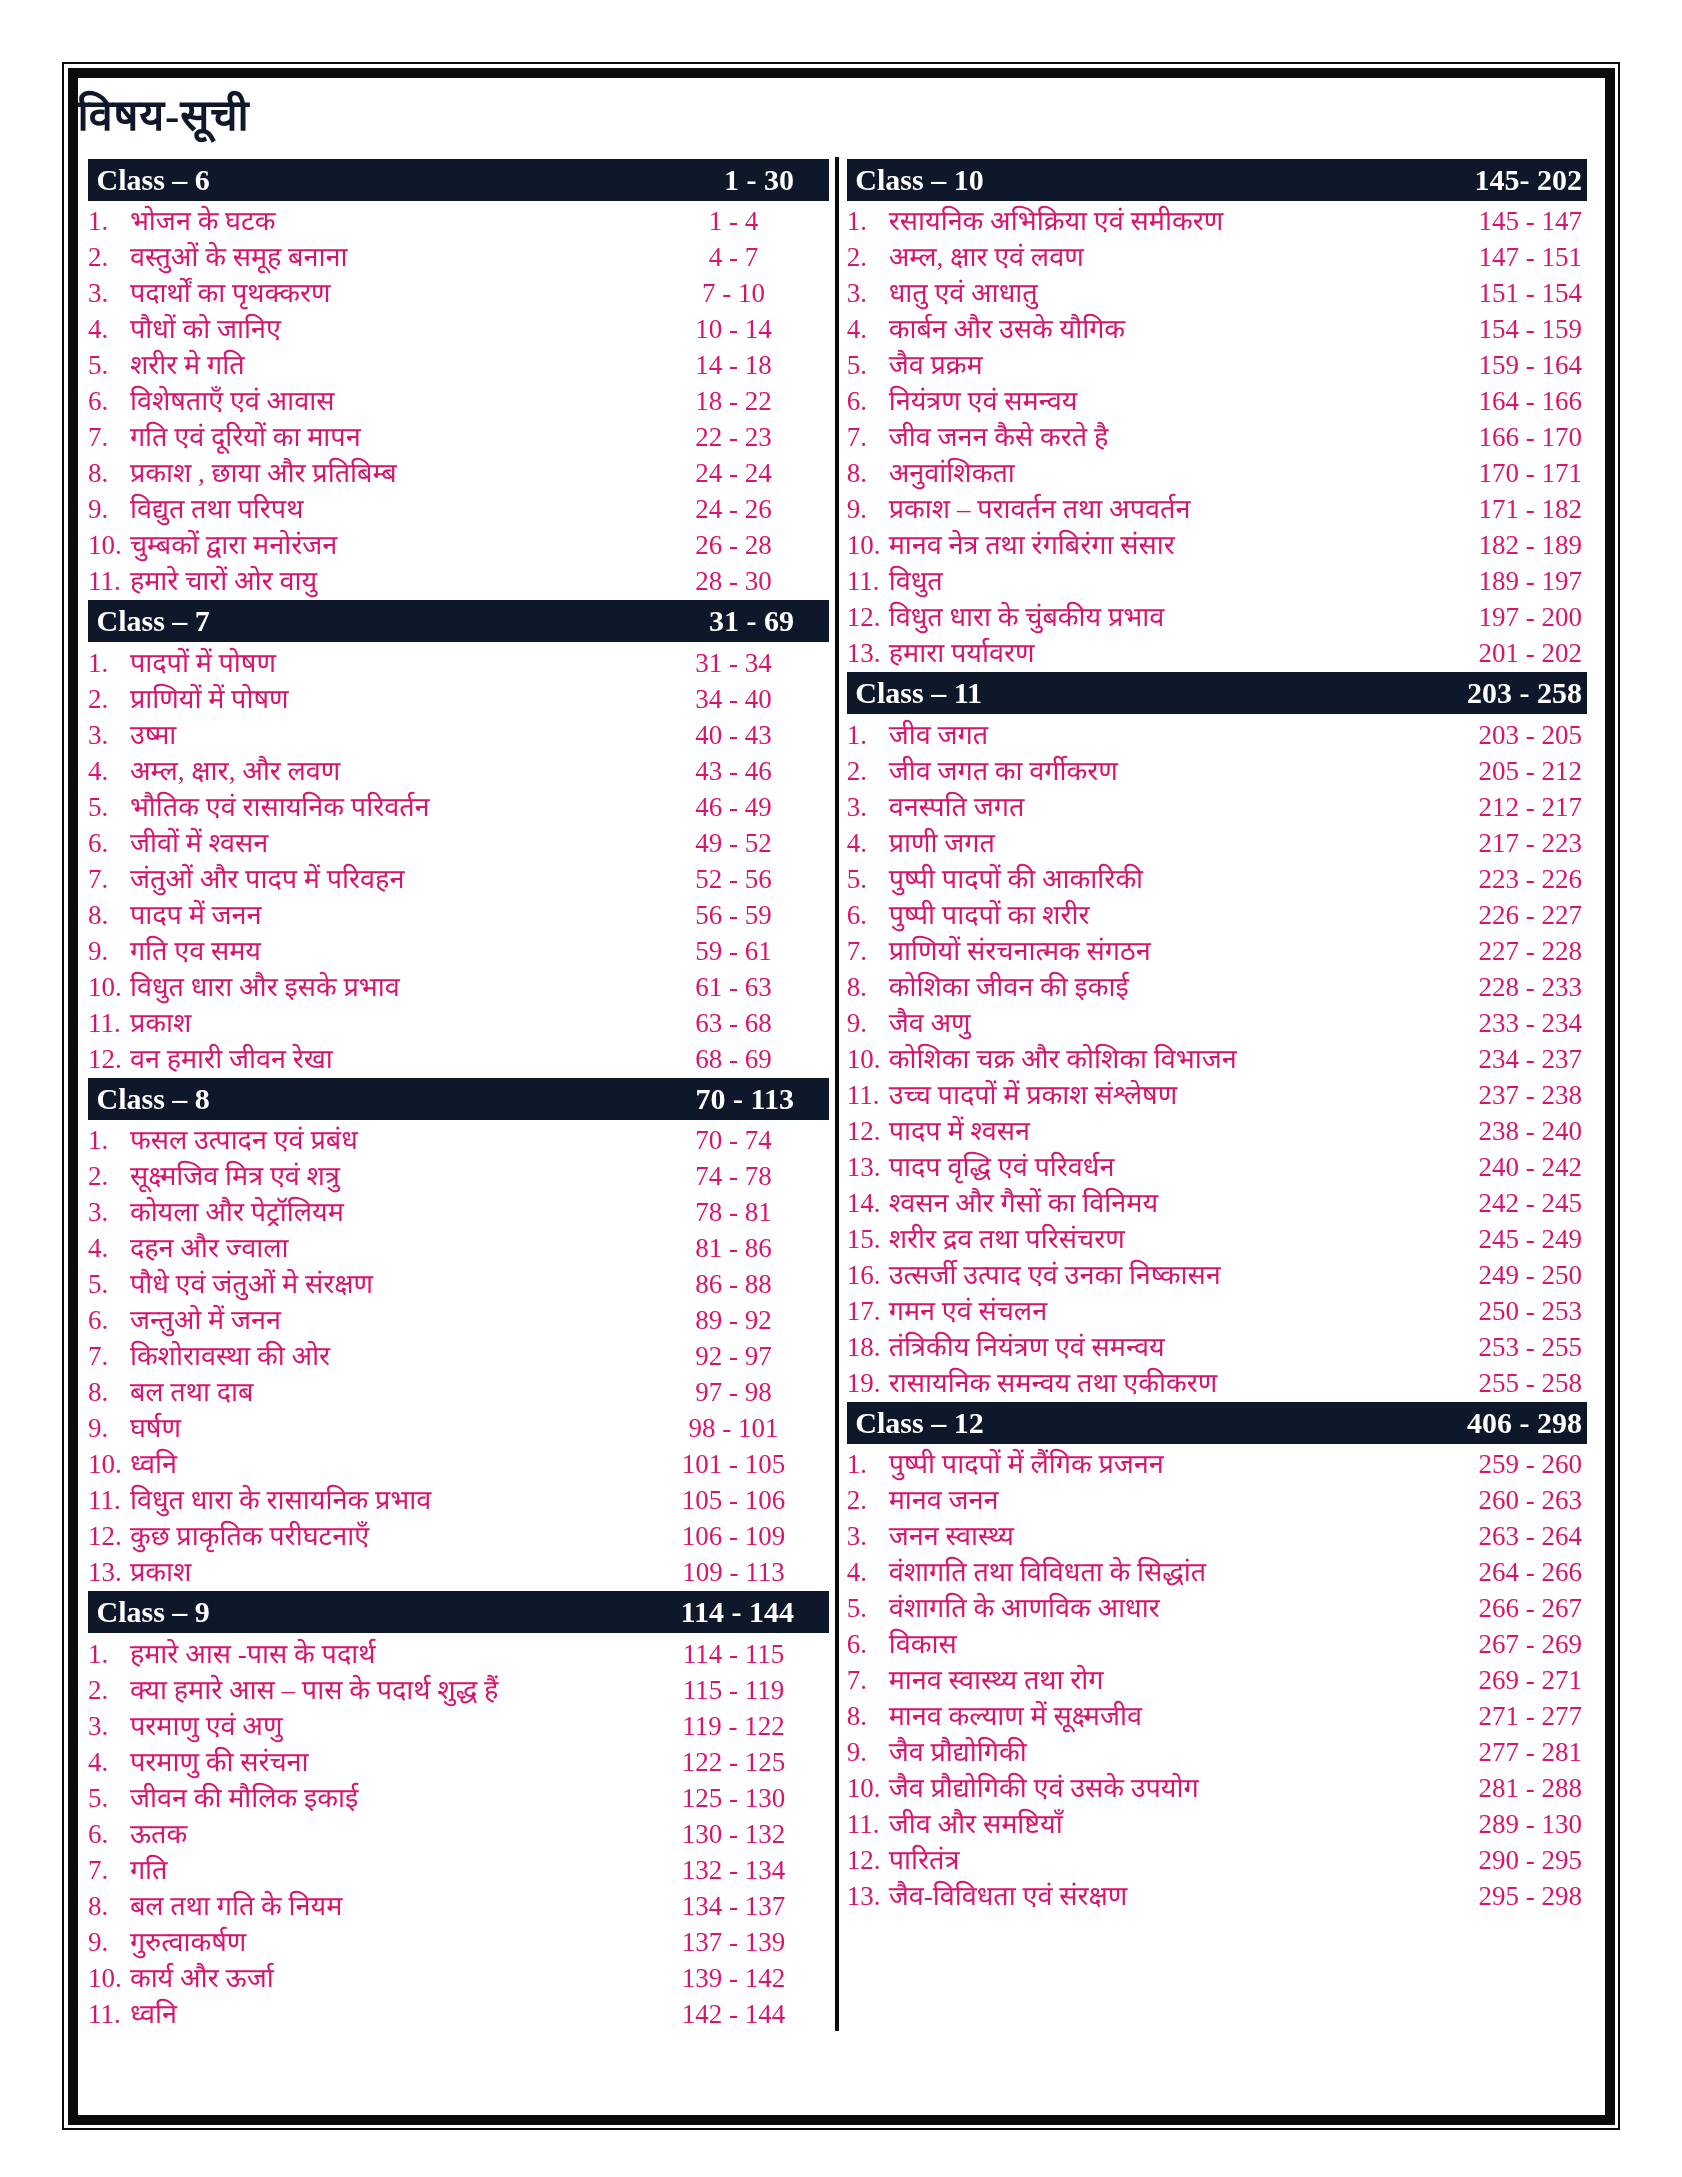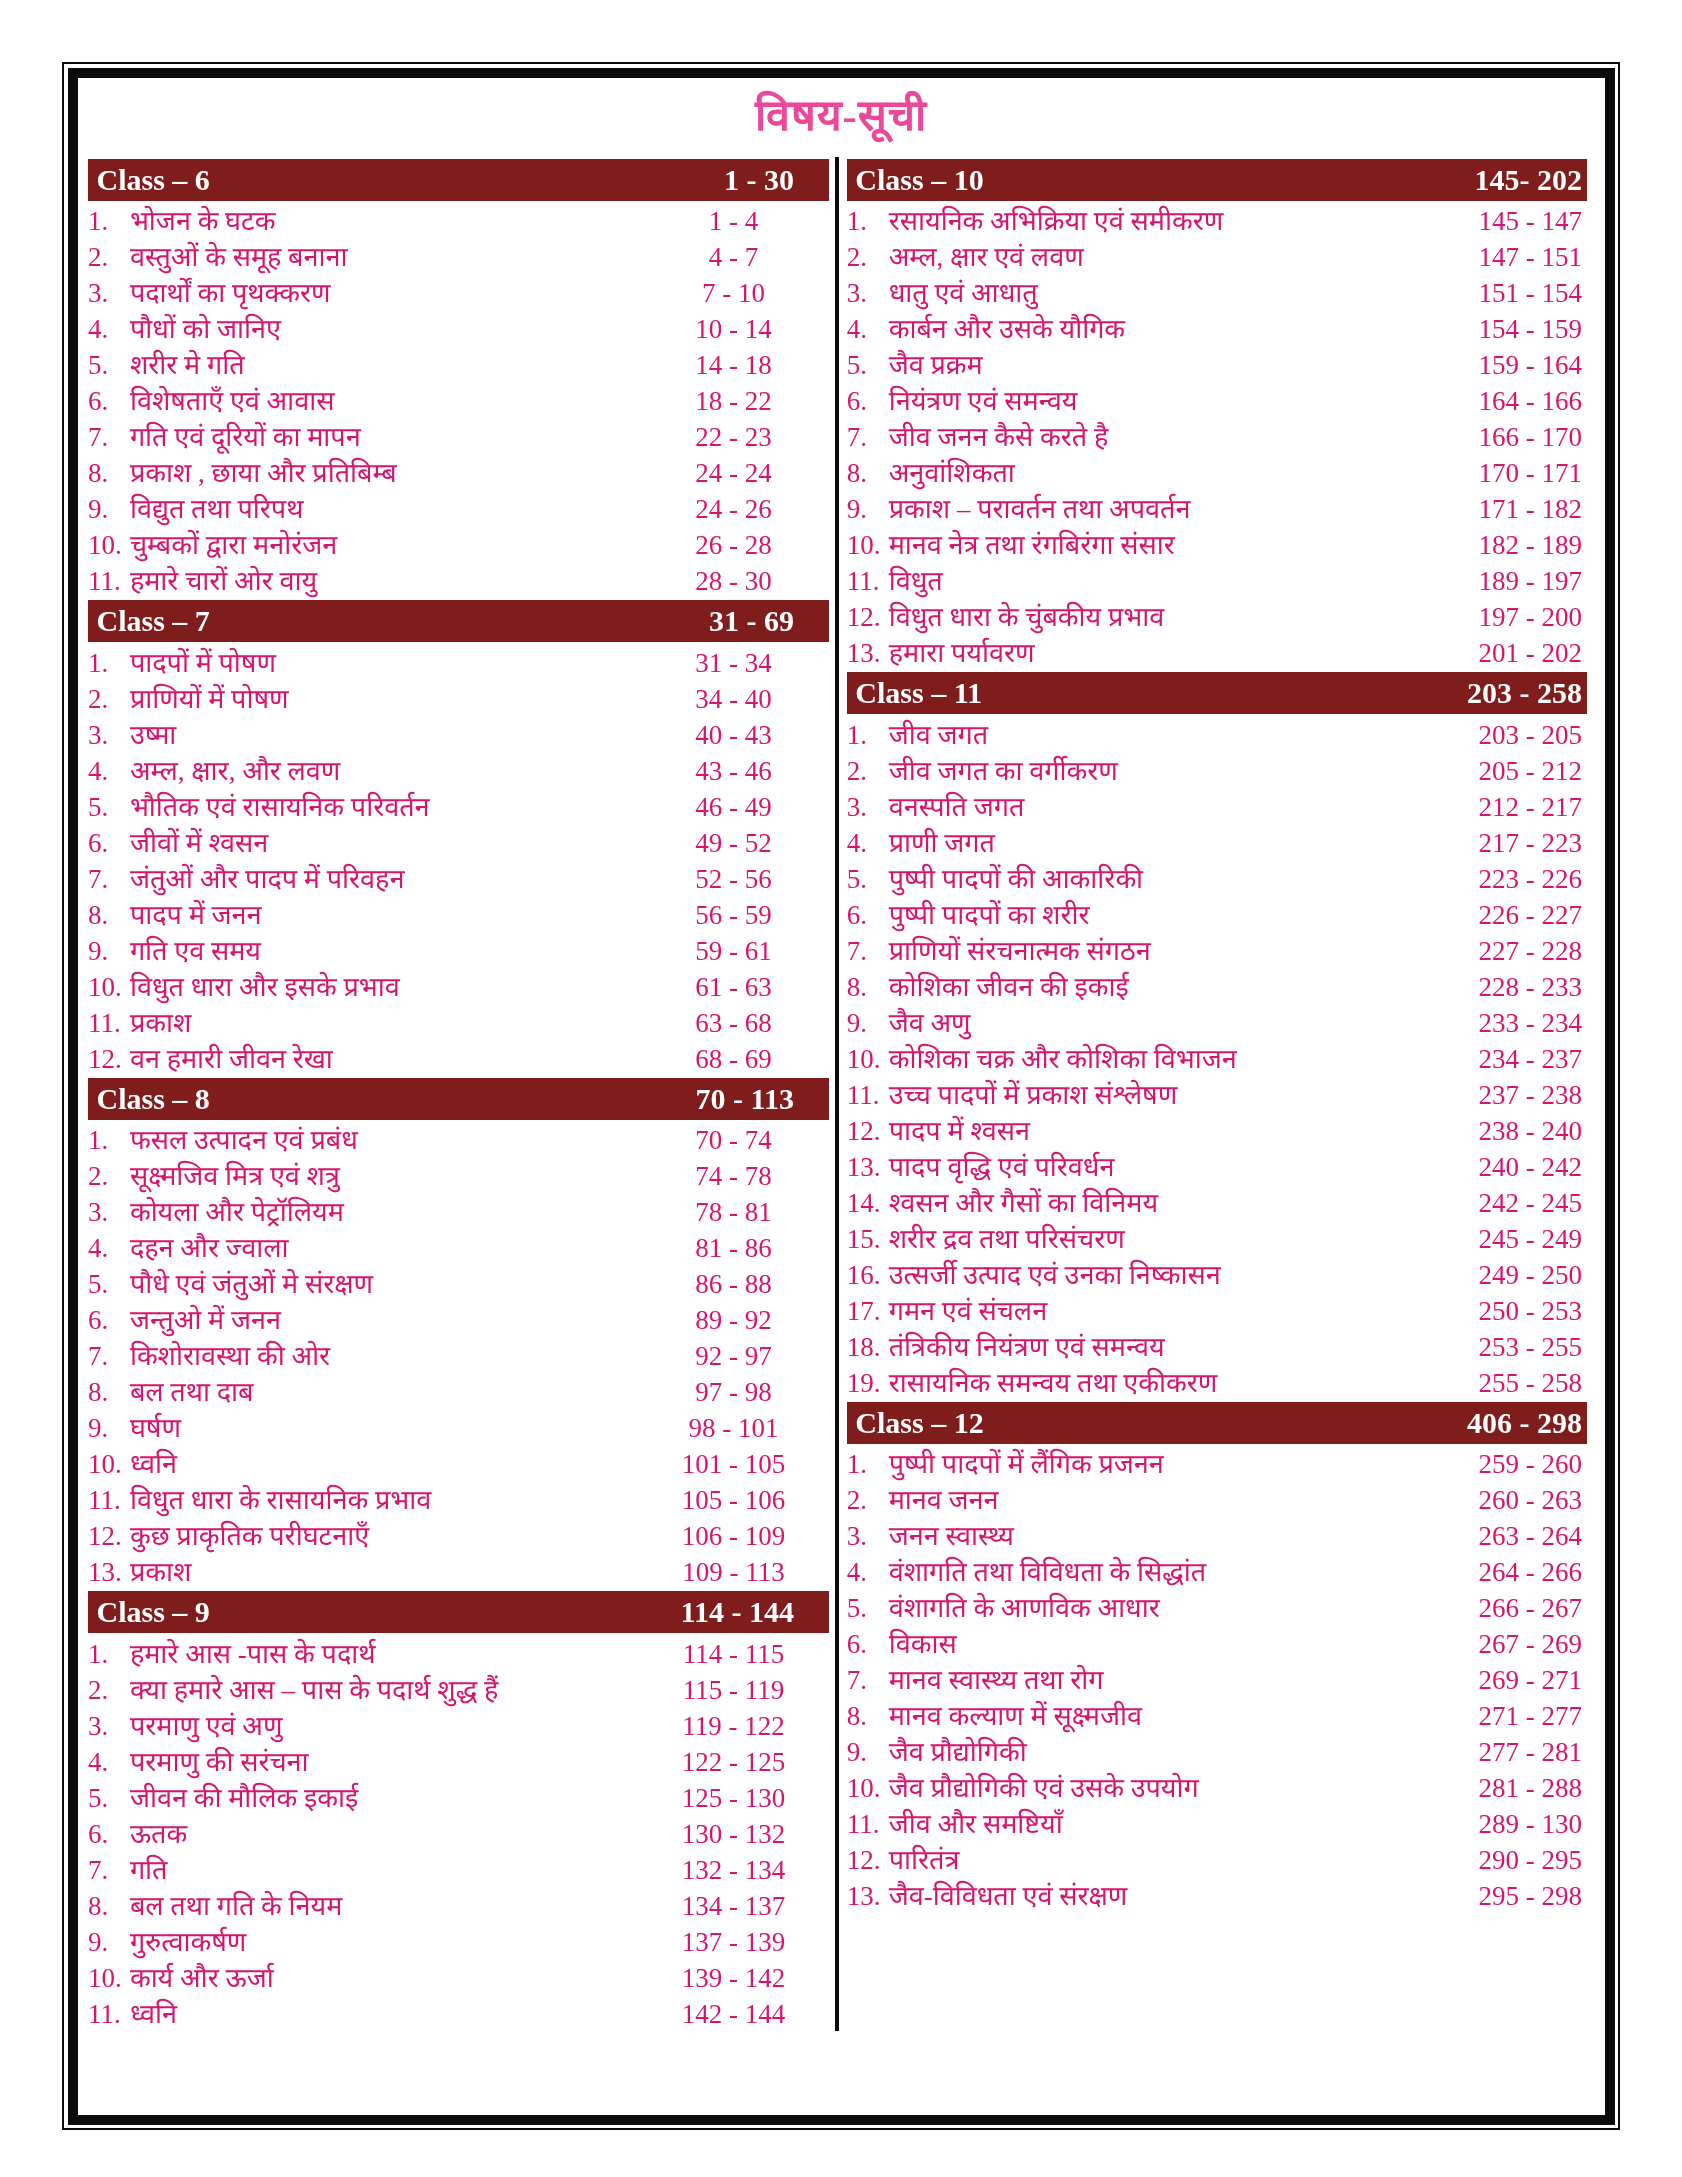--- a/index.html
+++ b/index.html
@@ -27,25 +27,24 @@
   }
   .frame-inner {
     width: 100%;
     height: 100%;
     box-sizing: border-box;
     border: 10.4px solid #0b0b0b;
     background: #ffffff;
     overflow: hidden;
   }
   .doc-title {
-    text-align: center;
     font-weight: bold;
     font-size: 43px;
     line-height: 52px;
-    color: #ec4899;
+    color: #0f172a;
     margin: 12px 0 15.6px 0;
     letter-spacing: 0.9px;
   }
   .columns {
     display: flex;
     align-items: flex-start;
     padding-left: 10.4px;
     box-sizing: border-box;
   }
   .col {
@@ -59,21 +58,21 @@
   }
   .col-right {
     flex: 1;
     padding-left: 7.8px;
     padding-right: 17.3px;
   }
   .class-bar {
     display: flex;
     justify-content: space-between;
     align-items: center;
-    background: #7f1d1d;
+    background: #0f172a;
     color: #ffffff;
     height: 42px;
     margin: 1.7px 0;
     font-weight: bold;
     font-size: 30px;
     padding-left: 8.6px;
     box-sizing: border-box;
   }
   .col-left .class-bar { padding-right: 35px; }
   .col-right .class-bar { padding-right: 5.2px; gap: 44px; }

